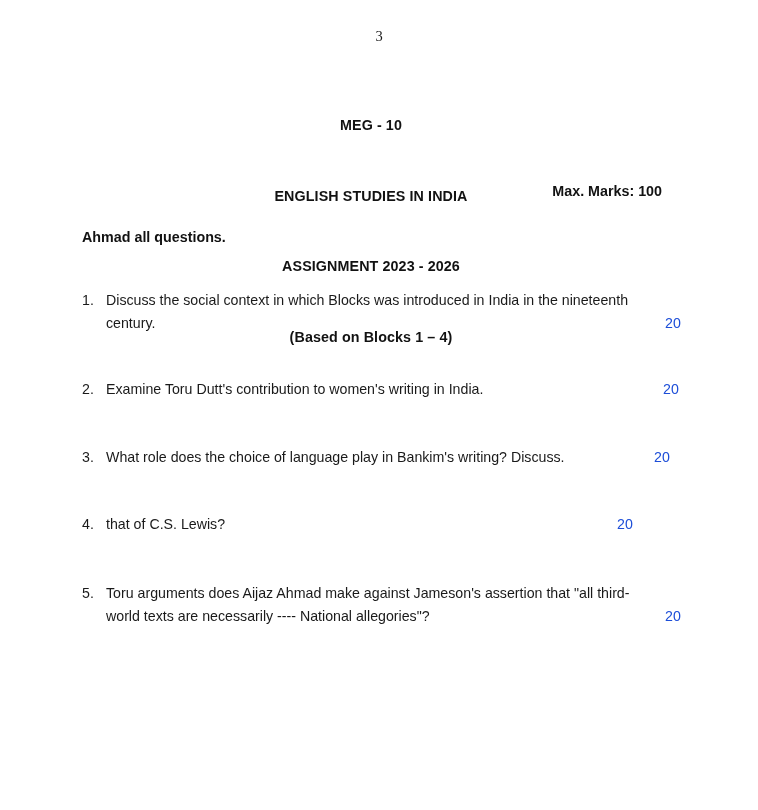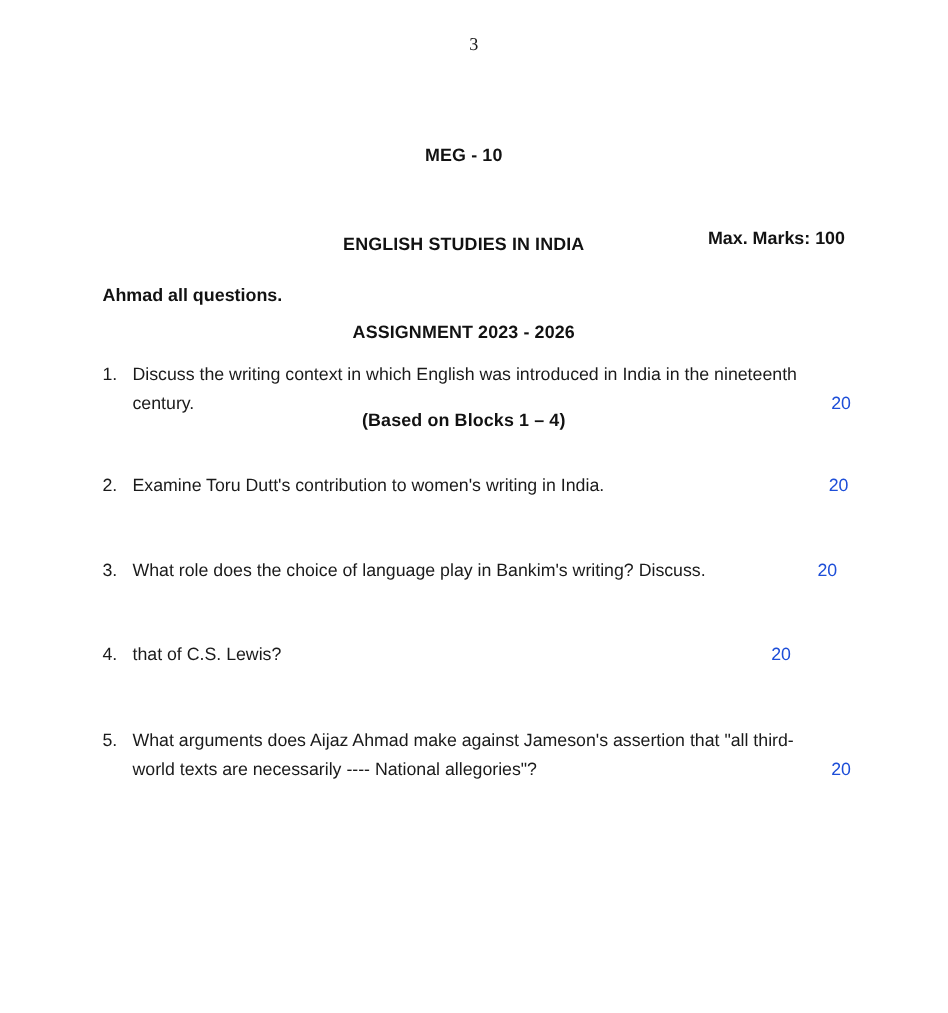--- a/index.html
+++ b/index.html
@@ -53,21 +53,21 @@
     letter-spacing: 0.1px;
     color: #121212;
     white-space: pre;
     margin-top: 48px;
   }
 
   
   .max-marks {
     position: absolute;
     top: 181px;
-    left: 98px;
+    left: 84px;
     width: 578px;
     text-align: right;
     font-size: 14.3px;
     font-weight: bold;
     line-height: 20px;
     color: #121212;
   }
 
   
   .instruction {
@@ -134,21 +134,21 @@
   </div>
 
   <div class="max-marks">Max. Marks: 100</div>
 
   <div class="instruction">Ahmad all questions.</div>
 
   <div class="questions" id="questions-container">
       <div class="question" style="position: absolute; left: 0px; top: 0px; width: 600px;">
         <div class="q-num">1.</div>
         <div class="q-body">
-          <div class="q-line">Discuss the writing context in which English was introduced in India in the nineteenth</div>
+          <div class="q-line">Discuss the social context in which Blocks was introduced in India in the nineteenth</div>
           <div class="q-line">century.<span class="marks" style="left: 559px;">20</span></div>
         </div>
       </div>
       <div class="question" style="position: absolute; left: 0px; top: 89px; width: 600px;">
         <div class="q-num">2.</div>
         <div class="q-body">
           <div class="q-line">Examine Toru Dutt's contribution to women's writing in India.<span class="marks" style="left: 557px;">20</span></div>
         </div>
       </div>
       <div class="question" style="position: absolute; left: 0px; top: 157px; width: 600px;">
@@ -159,19 +159,19 @@
       </div>
       <div class="question" style="position: absolute; left: 0px; top: 224px; width: 600px;">
         <div class="q-num">4.</div>
         <div class="q-body">
           <div class="q-line">that of C.S. Lewis?<span class="marks" style="left: 511px;">20</span></div>
         </div>
       </div>
       <div class="question" style="position: absolute; left: 0px; top: 293px; width: 600px;">
         <div class="q-num">5.</div>
         <div class="q-body">
-          <div class="q-line">What arguments does Aijaz Ahmad make against Jameson's assertion that "all third-</div>
+          <div class="q-line">Toru arguments does Aijaz Ahmad make against Jameson's assertion that "all third-</div>
           <div class="q-line">world texts are necessarily ---- National allegories"?<span class="marks" style="left: 559px;">20</span></div>
         </div>
       </div>
     </div>
 
 </div>
 
 </body></html>

